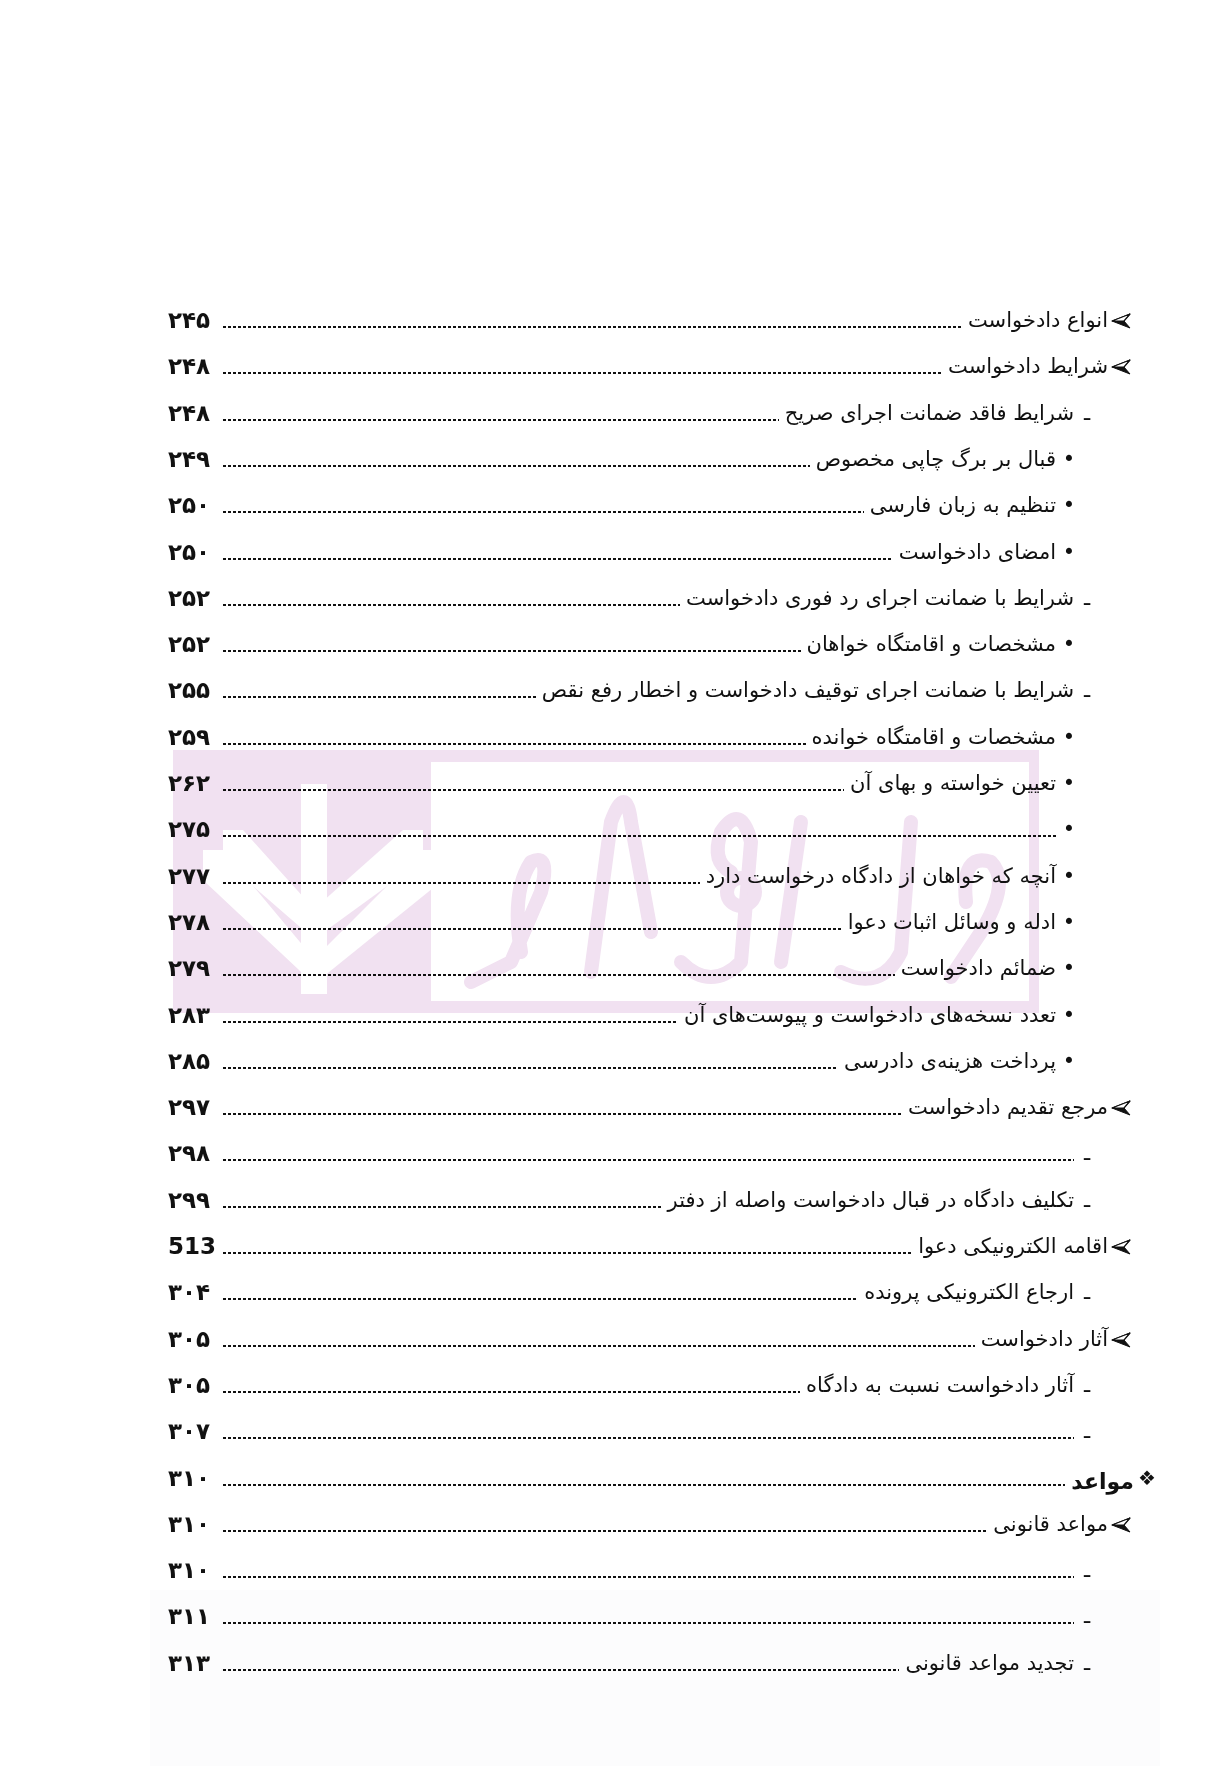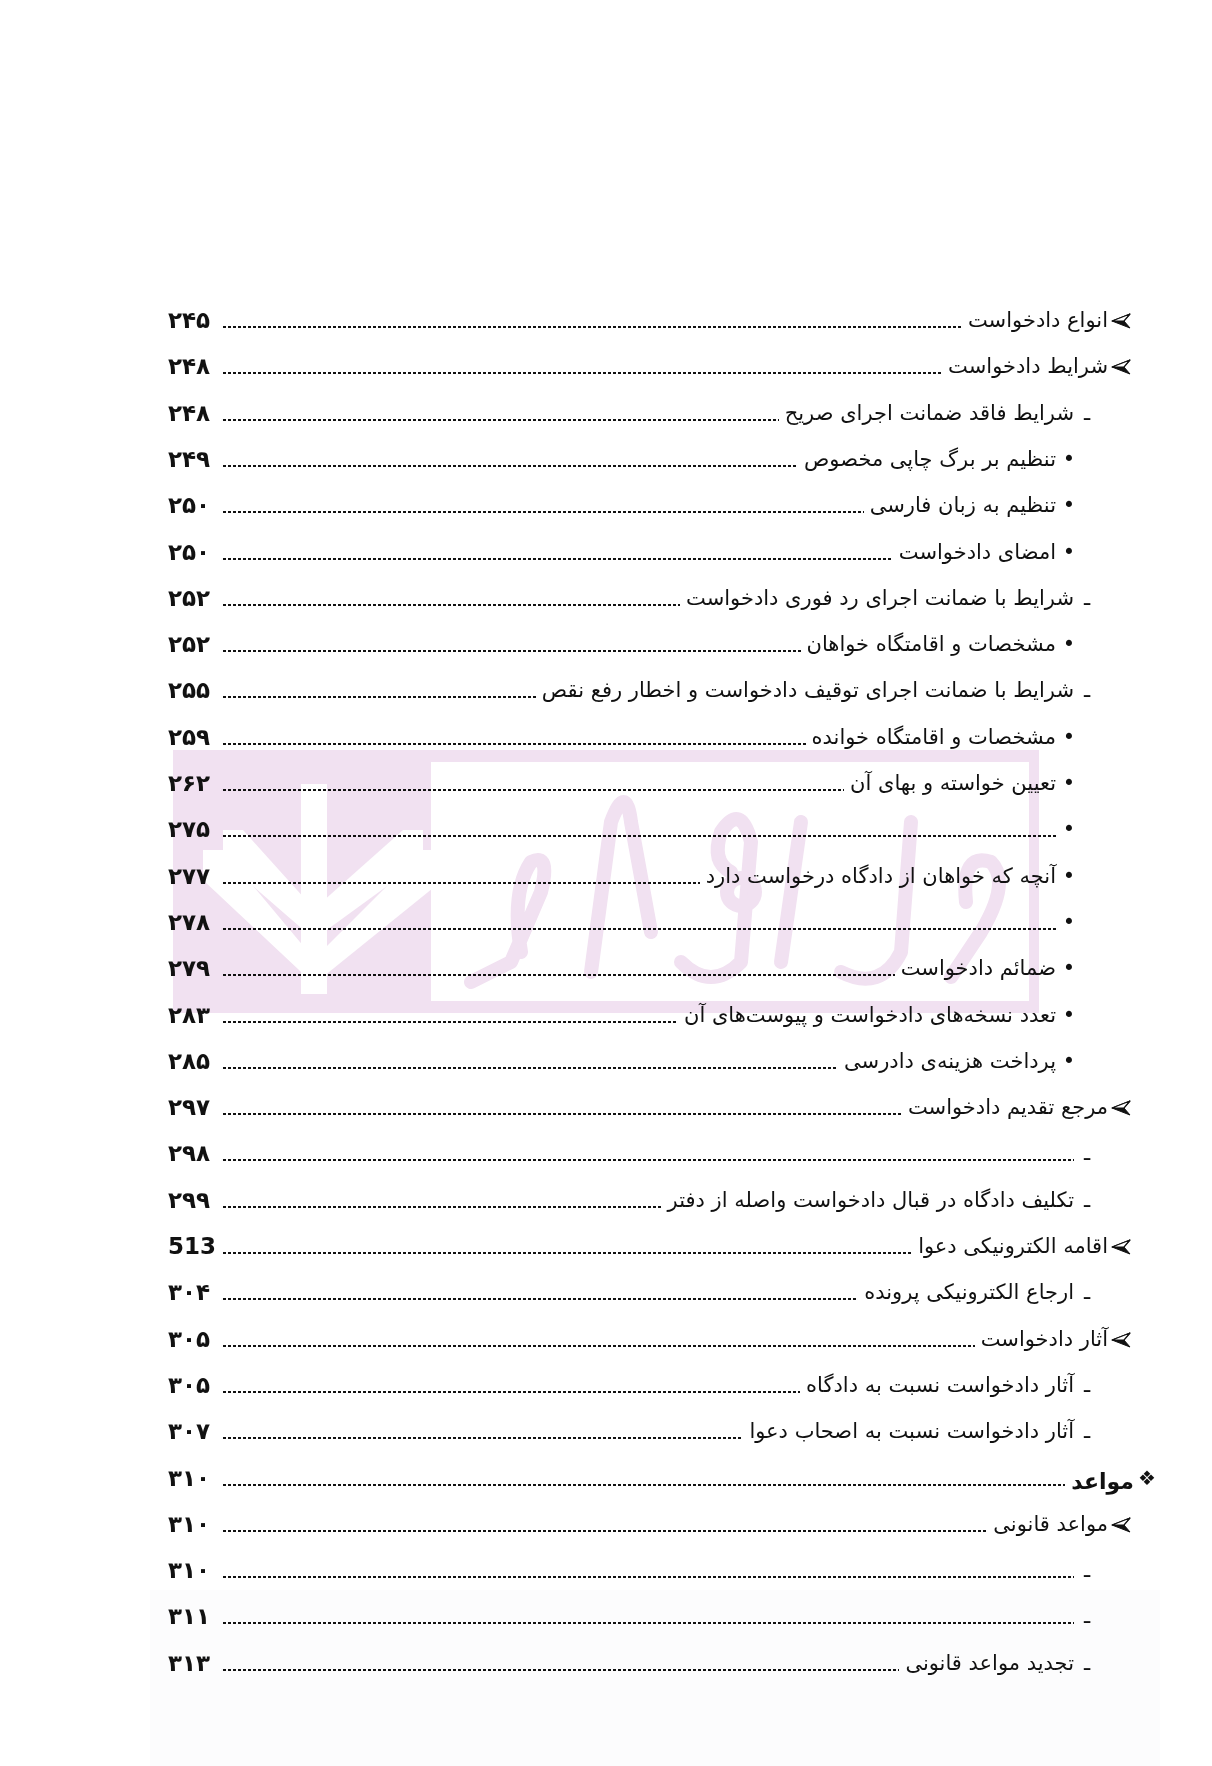--- a/index.html
+++ b/index.html
@@ -87,21 +87,21 @@
     <span class="page">۲۴۸</span>
   </div>
     <div class="row level-dash" style="top: 392.6px; left: 168px; right: 112px;">
     <span class="marker">ـ</span>
     <span class="title">شرایط فاقد ضمانت اجرای صریح</span>
     <span class="leader"></span>
     <span class="page">۲۴۸</span>
   </div>
     <div class="row level-bullet" style="top: 438.9px; left: 168px; right: 130px;">
     <span class="marker">•</span>
-    <span class="title">تنظیم بر برگ چاپی مخصوص</span>
+    <span class="title">قبال بر برگ چاپی مخصوص</span>
     <span class="leader"></span>
     <span class="page">۲۴۹</span>
   </div>
     <div class="row level-bullet" style="top: 485.2px; left: 168px; right: 130px;">
     <span class="marker">•</span>
     <span class="title">تنظیم به زبان فارسی</span>
     <span class="leader"></span>
     <span class="page">۲۵۰</span>
   </div>
     <div class="row level-bullet" style="top: 531.5px; left: 168px; right: 130px;">
@@ -146,20 +146,21 @@
     <span class="page">۲۷۵</span>
   </div>
     <div class="row level-bullet" style="top: 855.6px; left: 168px; right: 130px;">
     <span class="marker">•</span>
     <span class="title">آنچه که خواهان از دادگاه درخواست دارد</span>
     <span class="leader"></span>
     <span class="page">۲۷۷</span>
   </div>
     <div class="row level-bullet" style="top: 901.9px; left: 168px; right: 130px;">
     <span class="marker">•</span>
+    <span class="title">ادله و وسائل اثبات دعوا</span>
     <span class="leader"></span>
     <span class="page">۲۷۸</span>
   </div>
     <div class="row level-bullet" style="top: 948.2px; left: 168px; right: 130px;">
     <span class="marker">•</span>
     <span class="title">ضمائم دادخواست</span>
     <span class="leader"></span>
     <span class="page">۲۷۹</span>
   </div>
     <div class="row level-bullet" style="top: 994.5px; left: 168px; right: 130px;">
@@ -219,21 +220,20 @@
     <span class="page">۳۰۵</span>
   </div>
     <div class="row level-dash" style="top: 1364.9px; left: 168px; right: 112px;">
     <span class="marker">ـ</span>
     <span class="title">آثار دادخواست نسبت به دادگاه</span>
     <span class="leader"></span>
     <span class="page">۳۰۵</span>
   </div>
     <div class="row level-dash" style="top: 1411.2px; left: 168px; right: 112px;">
     <span class="marker">ـ</span>
-    <span class="title">آثار دادخواست نسبت به اصحاب دعوا</span>
     <span class="leader"></span>
     <span class="page">۳۰۷</span>
   </div>
     <div class="row level-section" style="top: 1457.5px; left: 168px; right: 52px;">
     <span class="marker diamond-icon">❖</span>
     <span class="title">مواعد</span>
     <span class="leader"></span>
     <span class="page">۳۱۰</span>
   </div>
     <div class="row level-arrow" style="top: 1503.8px; left: 168px; right: 78px;">

